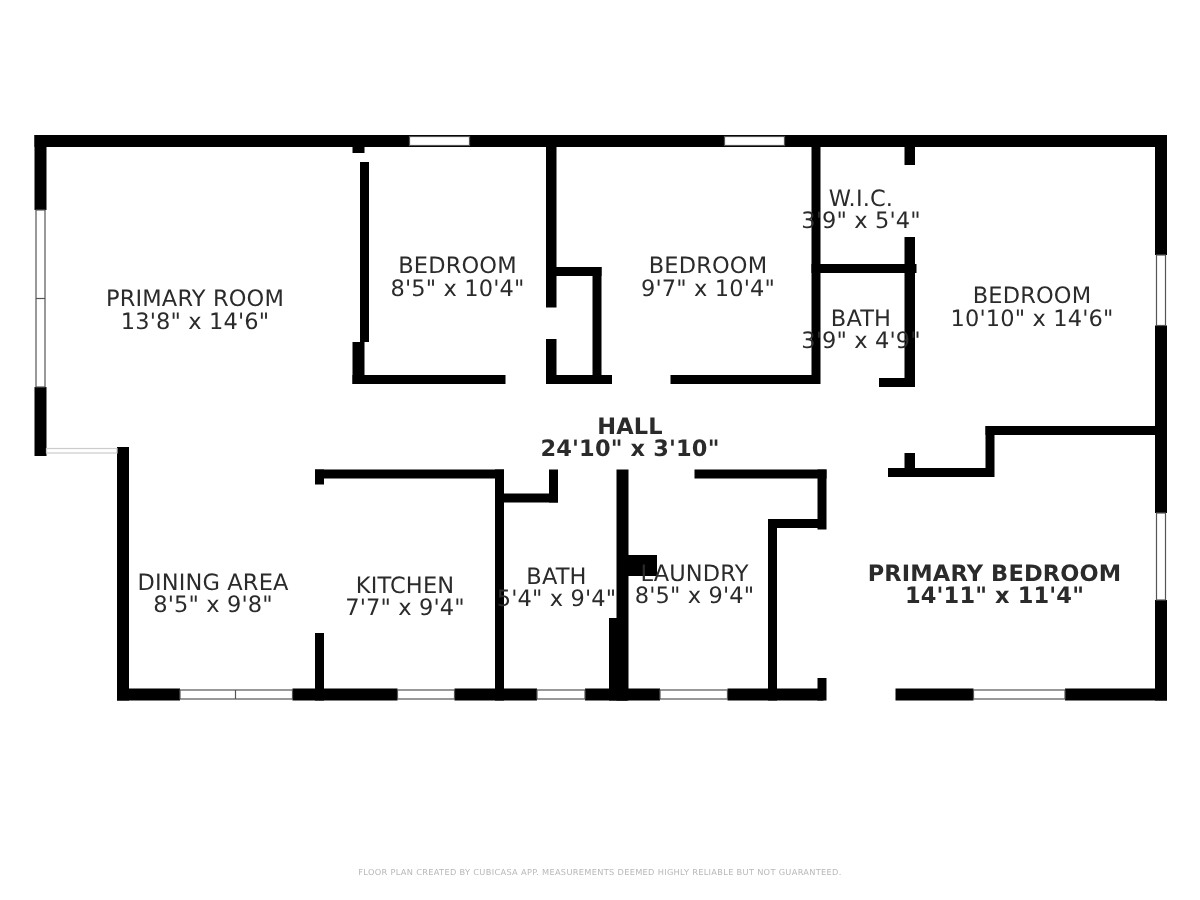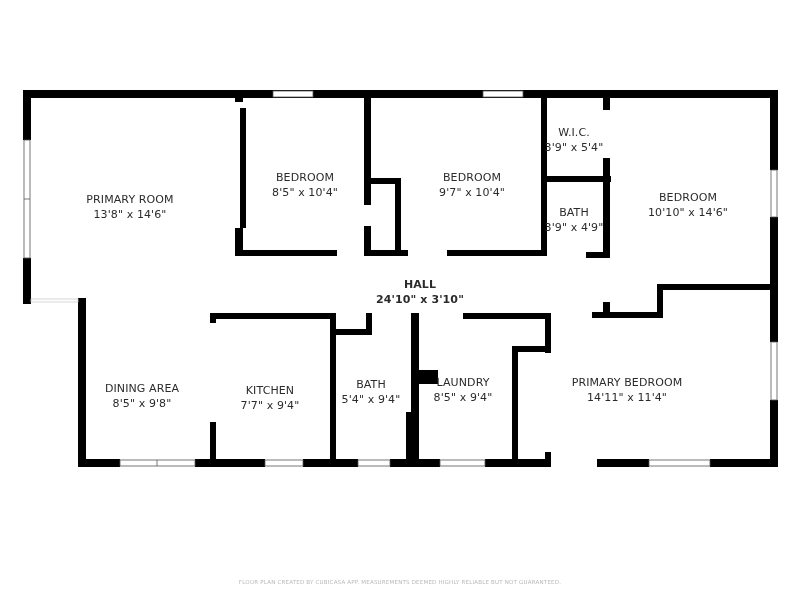--- a/index.html
+++ b/index.html
@@ -1,18 +1,18 @@
 <!DOCTYPE html>
 <html><head>
   <meta charset="utf-8">
   <style>
     html, body { margin: 0; padding: 0; background: #ffffff; }
     body { width: 800px; height: 600px; position: relative; overflow: hidden; font-family: "DejaVu Sans", sans-serif; }
     #plan { position: absolute; left: 0; top: 0; width: 800px; height: 600px; }
-    .room-label { position: absolute; transform: translate(-50%, -50%); text-align: center; color: #2b2b2b; font-size: 11px; line-height: 15px; white-space: nowrap; letter-spacing: 0.1px; }
+    .room-label { position: absolute; transform: translate(-50%, -50%); text-align: center; color: #2b2b2b; font-size: 15px; line-height: 15px; white-space: nowrap; letter-spacing: 0.1px; }
     .room-label .name, .room-label .dims { display: block; }
     .watermark { position: absolute; left: 6px; top: 604px; font-family: "DejaVu Sans", sans-serif; font-size: 15px; color: #b91c1c; }
     .disclaimer { position: absolute; left: 400px; top: 579px; transform: translateX(-50%); font-size: 5.5px; color: #b8b8b8; letter-spacing: 0.2px; white-space: nowrap; }
   </style>
 </head>
 <body>
 
 <svg id="plan" viewBox="0 0 800 600" xmlns="http://www.w3.org/2000/svg">
   <g fill="#000">
 
@@ -133,19 +133,19 @@
   <span class="dims">7'7" x 9'4"</span>
 </div>
 <div class="room-label" style="left:371px; top:392px;">
   <span class="name">BATH</span>
   <span class="dims">5'4" x 9'4"</span>
 </div>
 <div class="room-label" style="left:463px; top:390px;">
   <span class="name">LAUNDRY</span>
   <span class="dims">8'5" x 9'4"</span>
 </div>
-<div class="room-label" style="left:627px; top:390px;">
+<div class="room-label" style="left:663px; top:390px;font-weight:bold;">
   <span class="name">PRIMARY BEDROOM</span>
   <span class="dims">14'11" x 11'4"</span>
 </div>
 
 <div class="watermark">MLS Now</div>
 <div class="disclaimer">FLOOR PLAN CREATED BY CUBICASA APP. MEASUREMENTS DEEMED HIGHLY RELIABLE BUT NOT GUARANTEED.</div>
 
 </body></html>

